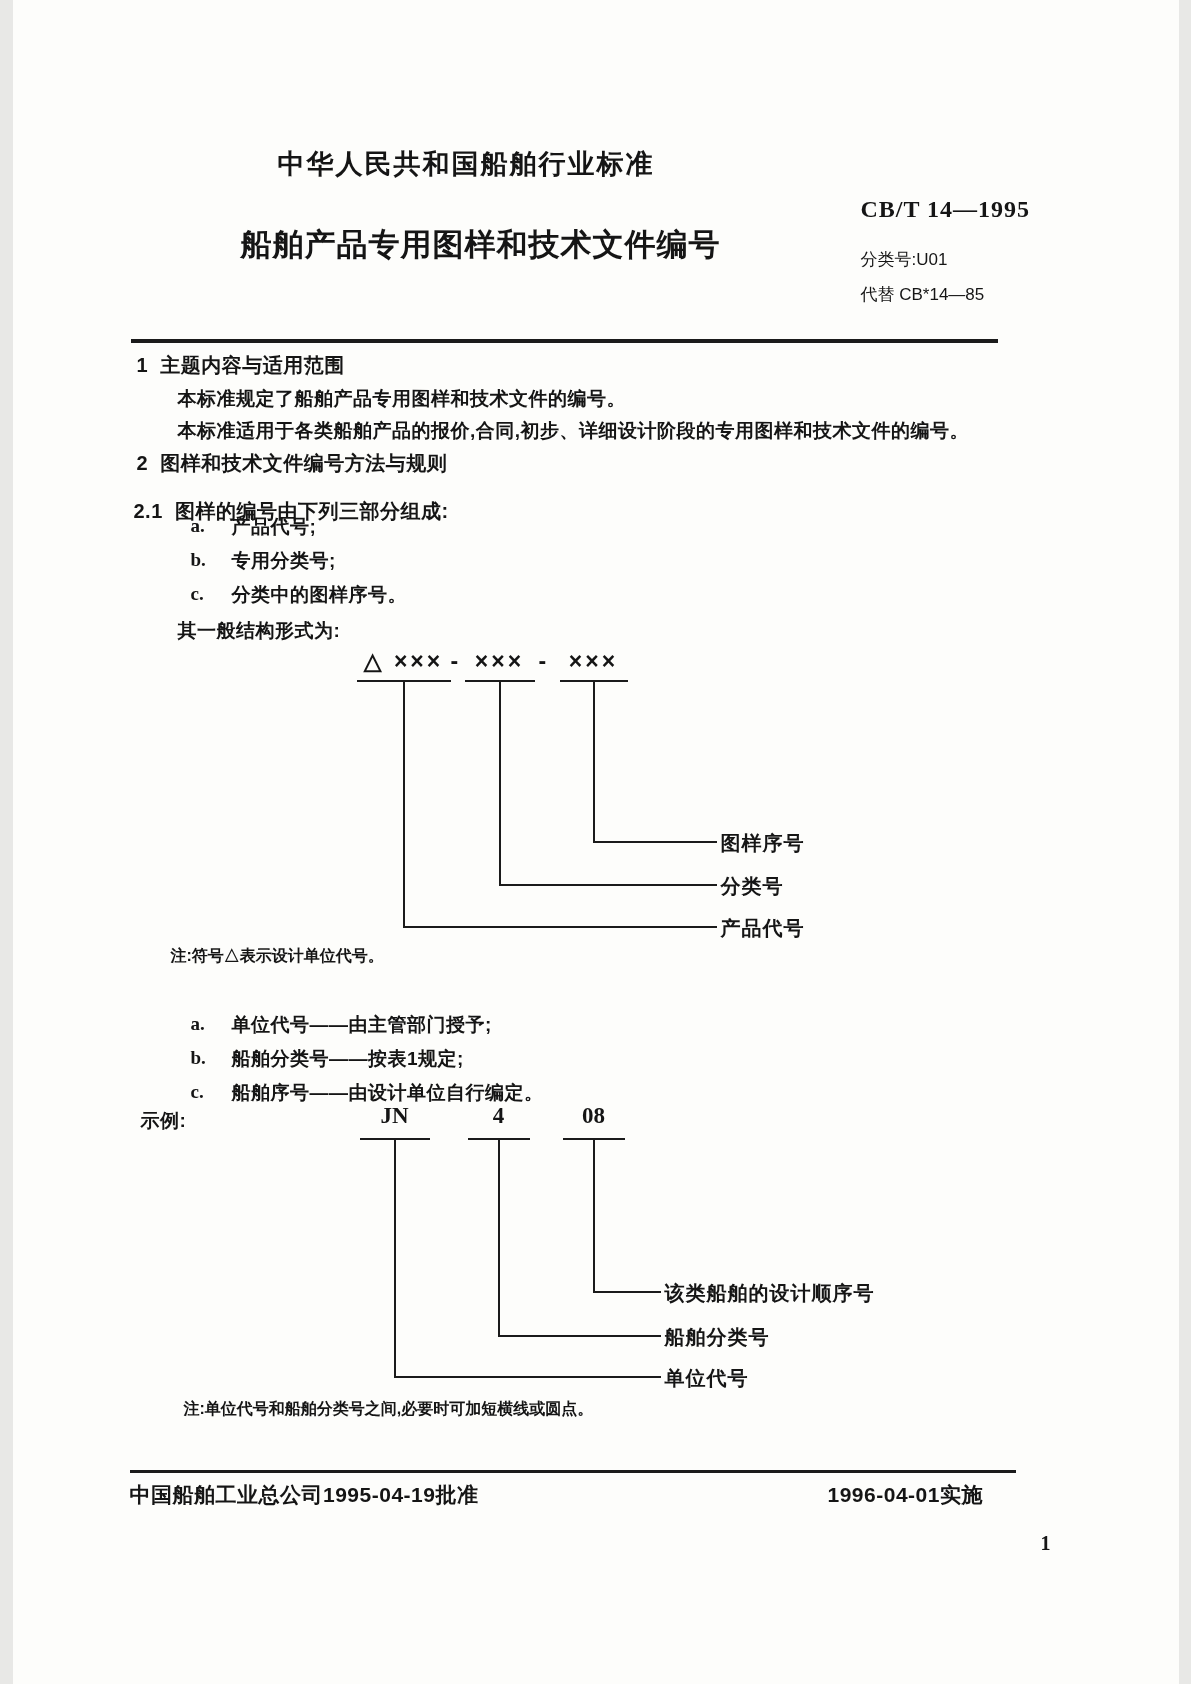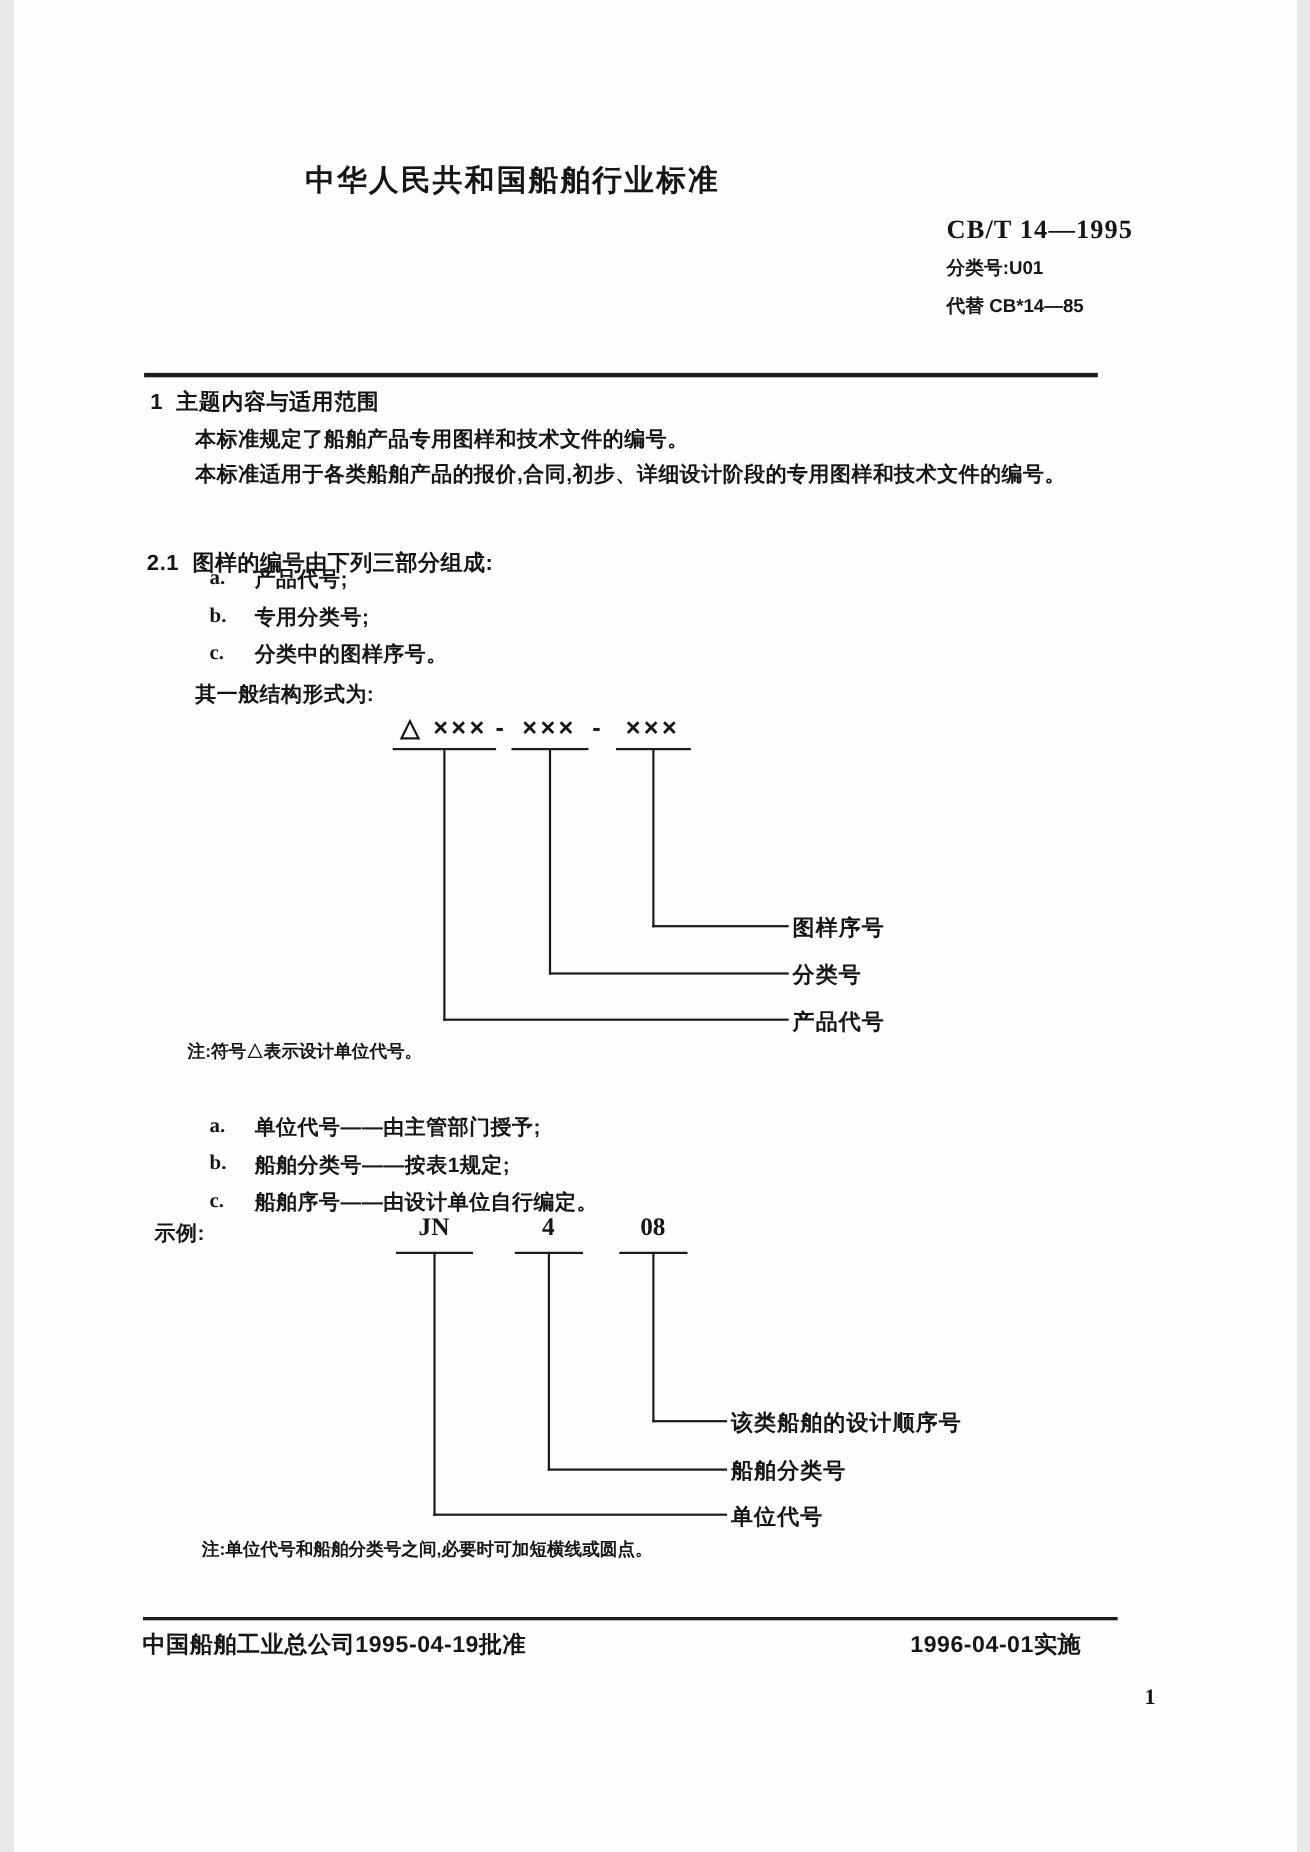--- a/index.html
+++ b/index.html
@@ -10,49 +10,53 @@
     background:#fdfdfb;
     color:#151515;
     font-family:"Liberation Sans", sans-serif;
     overflow:hidden;
   }
   .abs{position:absolute;white-space:nowrap;}
   .line{position:absolute;background:#1b1b1b;}
   .t-industry{font-size:27px;font-weight:bold;letter-spacing:2px;}
   .t-doc{font-size:31px;font-weight:bold;letter-spacing:1px;}
   .t-stdno{font-size:24px;font-weight:bold;font-family:"Liberation Serif", serif;letter-spacing:1px;}
-  .t-small{font-size:17px;font-weight:bold;}
+  .t-small{font-size:17px;font-weight:normal;margin-top:16px;}
   .h-sec{font-size:20px;font-weight:bold;letter-spacing:0.5px;}
   .body-txt{font-size:19px;font-weight:bold;letter-spacing:0.5px;}
   .note-txt{font-size:16px;font-weight:bold;}
   .letter{font-size:19px;font-weight:bold;font-family:"Liberation Serif", serif;}
   .formula{font-size:23px;font-weight:bold;letter-spacing:3px;text-align:center;}
   .ex-code{font-size:23px;font-weight:bold;font-family:"Liberation Serif", serif;text-align:center;}
   .diag-label{font-size:20px;font-weight:bold;letter-spacing:1px;}
   .footer-txt{font-size:21px;font-weight:bold;letter-spacing:0.5px;}
   .pageno{font-size:20px;font-weight:bold;font-family:"Liberation Serif", serif;}
 </style>
 </head>
 <body>
 
 <div class="page">
 
   <div class="abs t-industry" style="left:265px;top:146px;">中华人民共和国船舶行业标准</div>
   <div class="abs t-stdno" style="left:848px;top:196px;">CB/T 14—1995</div>
   <div class="abs t-small" style="left:848px;top:232px;">分类号:U01</div>
+  <div class="abs t-doc" style="left:228px;top:224px;">船舶产品专用图样和技术文件编号</div>
   <div class="abs t-small" style="left:848px;top:267px;">代替 CB*14—85</div>
 
   <div class="line" style="left:118px;top:339px;width:867px;height:4px;"></div>
 
   <div class="abs h-sec" style="left:124px;top:352px;">
     <span>1</span>&nbsp;&nbsp;<span>主题内容与适用范围</span>
   </div>
   <div class="abs body-txt" style="left:165px;top:418px;">本标准适用于各类船舶产品的报价,合同,初步、详细设计阶段的专用图样和技术文件的编号。</div>
   <div class="abs body-txt" style="left:165px;top:386px;">本标准规定了船舶产品专用图样和技术文件的编号。</div>
 
+  <div class="abs h-sec" style="left:124px;top:450px;">
+    <span>2</span>&nbsp;&nbsp;<span>图样和技术文件编号方法与规则</span>
+  </div>
 
   <div class="abs h-sec" style="left:121px;top:482px;margin-top:16px;">
     <span>2.1</span>&nbsp;&nbsp;<span>图样的编号由下列三部分组成:</span>
   </div>
   <div class="abs letter" style="left:178px;top:515px;">a.</div>
   <div class="abs body-txt" style="left:219px;top:514px;">产品代号;</div>
   <div class="abs letter" style="left:178px;top:549px;">b.</div>
   <div class="abs body-txt" style="left:219px;top:548px;">专用分类号;</div>
   <div class="abs letter" style="left:178px;top:583px;">c.</div>
   <div class="abs body-txt" style="left:219px;top:582px;">分类中的图样序号。</div>

